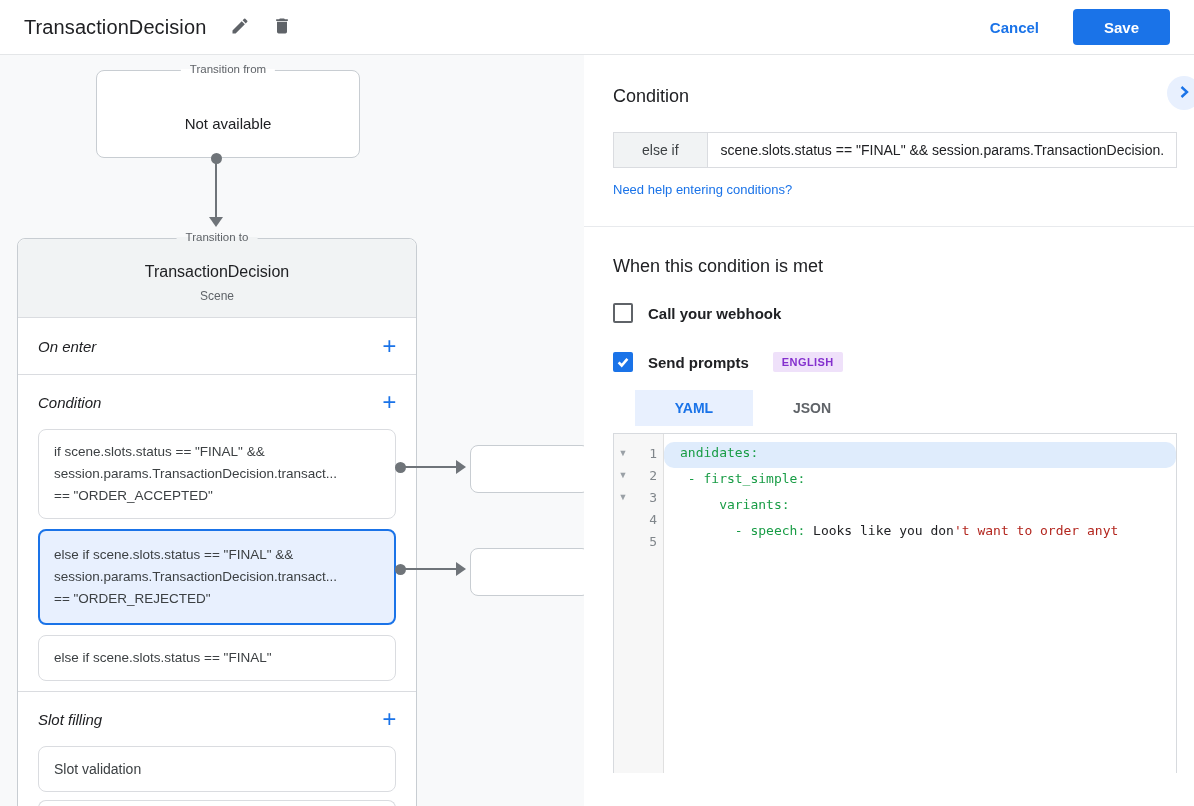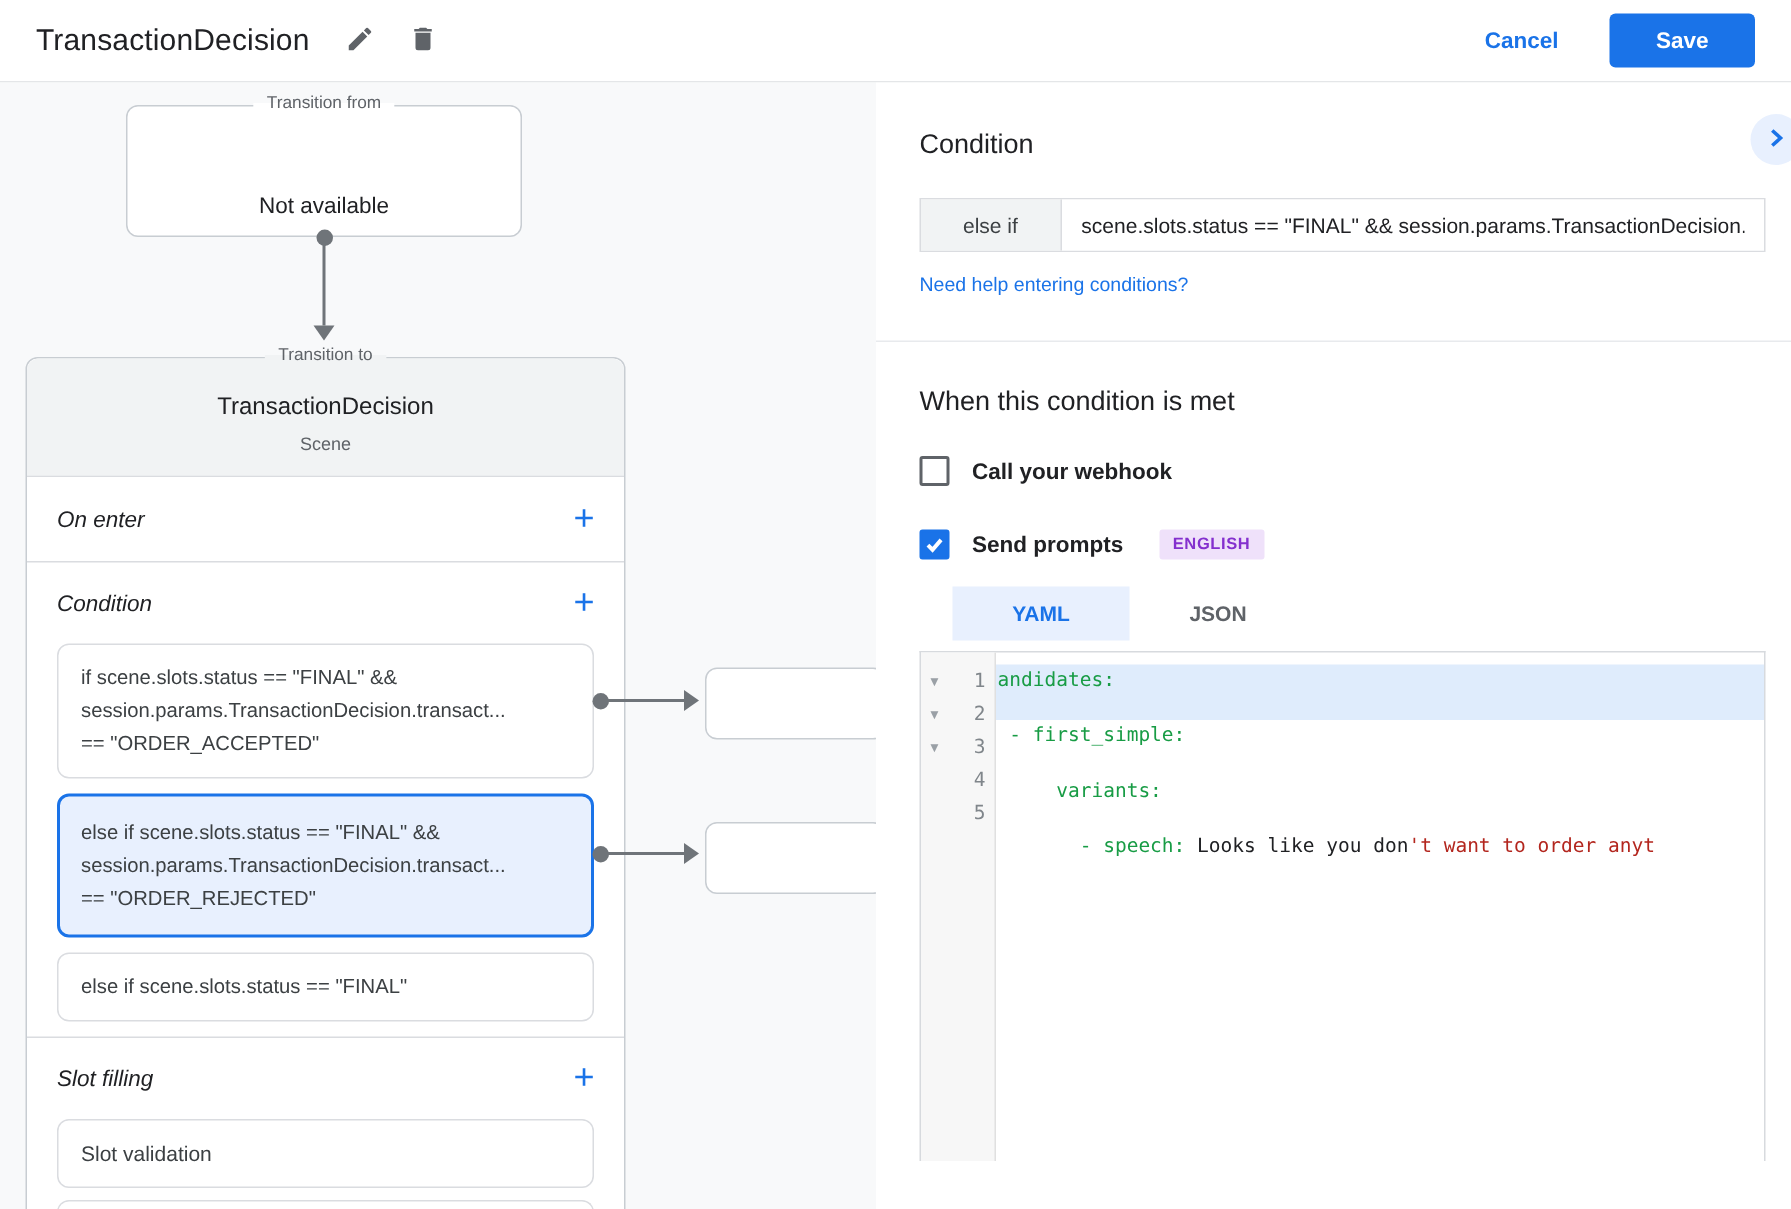--- a/index.html
+++ b/index.html
@@ -23,23 +23,23 @@
   .main { position:relative; display:flex; height:751px; }
   .canvas { position:relative; width:584px; height:751px; background:#f8f9fa; overflow:hidden; flex:none; }
   .panel { position:relative; flex:1; background:#fff; height:751px; overflow:hidden; }
 
   
   .legend { position:absolute; top:-8px; left:50%; transform:translateX(-50%);
     font-size:11.5px; color:#5f6368; padding:0 9px; white-space:nowrap; }
   .legend-white { background:linear-gradient(#f8f9fa 0 50%, #ffffff 50% 100%); }
   .legend-gray  { background:linear-gradient(#f8f9fa 0 50%, #f1f3f4 50% 100%); }
 
-  .from-box { position:absolute; left:84px; top:15px; width:264px; height:88px;
+  .from-box { position:absolute; left:96px; top:15px; width:264px; height:88px;
     background:#fff; border:1px solid #c8cdd2; border-radius:8px; }
-  .from-content { text-align:center; margin-top:58px; font-size:15px; color:#202124; }
+  .from-content { text-align:center; margin-top:44px; font-size:15px; color:#202124; }
 
   .conn-dot { position:absolute; width:11px; height:11px; border-radius:50%; background:#6f7479; }
   .conn-vline { position:absolute; left:215px; top:106px; width:2px; height:56px; background:#6f7479; }
   .arrow-down { position:absolute; left:209px; top:162px; width:0; height:0;
     border-left:7px solid transparent; border-right:7px solid transparent; border-top:10px solid #6f7479; }
   .conn-hline { position:absolute; height:2px; background:#6f7479; }
   .arrow-right { position:absolute; width:0; height:0;
     border-top:7px solid transparent; border-bottom:7px solid transparent; border-left:10px solid #6f7479; }
 
   .to-card { position:absolute; left:17px; top:183px; width:400px; height:640px;
@@ -103,21 +103,21 @@
   .tab.active { background:#e8f0fe; color:#1a73e8; }
 
   .editor { margin-top:7px; display:flex; border:1px solid #d7dade; border-bottom:none; height:340px;
     font-family:"DejaVu Sans Mono", monospace; font-size:13px; background:#fff; }
   .gutter { width:50px; flex:none; background:#f7f7f7; border-right:1px solid #e0e0e0; padding-top:8px; }
   .gutter-row { height:22px; display:flex; align-items:center; }
   .fold { width:18px; text-align:center; font-size:9px; color:#9aa0a6; cursor:pointer;
     font-family:"Liberation Sans", sans-serif; }
   .lnum { flex:1; text-align:right; padding-right:6px; color:#80868b; font-size:13px; }
   .code { flex:1; overflow:hidden; padding-top:8px; }
-  .code-line { height:37px; line-height:22px; white-space:pre; padding-left:1px; }
+  .code-line { height:26px; line-height:22px; white-space:pre; padding-left:16px;border-radius:10px; }
   .code-line.hl { background:#dfecfc; }
   .seg-key { color:#189c45; }
   .seg-plain { color:#202124; }
   .seg-string { color:#b3261e; }
 </style>
 </head>
 <body>
 
 <div class="topbar">
   <span class="topbar-title">TransactionDecision</span>

